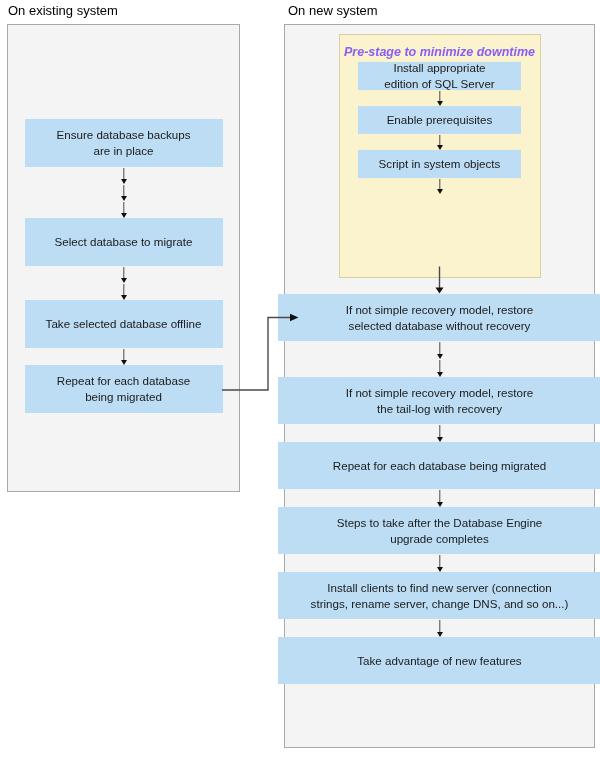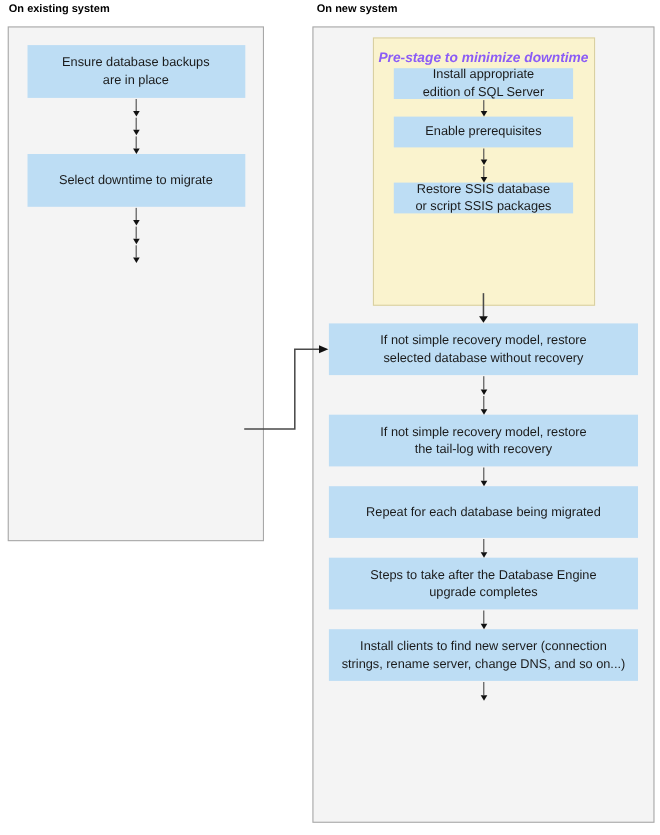--- a/index.html
+++ b/index.html
@@ -17,37 +17,37 @@
     position:relative;
     width:600px;height:759px;
     background:#ffffff;
     font-family:"Liberation Sans", sans-serif;
     color:var(--text);
     overflow:hidden;
   }
   .panel-title{
     position:absolute;
     top:3px;
-    font-size:10px;
-    font-weight:bold;
+    font-size:13px;
+    font-weight:normal;
     color:#000;
     white-space:nowrap;
   }
   .panel-title.left{left:8px;}
   .panel-title.right{left:288px;text-align:right;}
   .panel{
     position:absolute;
     background:var(--panel-bg);
     border:1px solid var(--panel-border);
     box-sizing:border-box;
     display:flex;
     flex-direction:column;
     align-items:center;
   }
-  .panel.left{left:7px;top:24px;width:233px;height:468px;padding-top:16px;}
+  .panel.left{left:7px;top:24px;width:233px;height:468px;padding-top:16px;justify-content:center;}
   .panel.right{left:284px;top:24px;width:311px;height:724px;padding-top:9px;}
   .prestage{
     background:var(--prestage-bg);
     border:1px solid var(--prestage-border);
     box-sizing:border-box;
     width:202px;height:244px;
     display:flex;flex-direction:column;align-items:center;
     padding-top:7px;
     flex:0 0 auto;
   }
@@ -68,21 +68,21 @@
     text-align:center;
     white-space:pre-line;
     font-size:11.6px;
     line-height:1.35;
     box-sizing:border-box;
     flex:0 0 auto;
     padding:1px 2px;
   }
   .left-box{width:198px;height:48px;}
   .pre-box{width:163px;height:28px;}
-  .wide-box{width:281px;height:47px;}
+  .wide-box{width:323px;height:47px;}
   .v-arrow{
     position:relative;
     width:12px;
     flex:0 0 auto;
   }
   .v-arrow.h17{height:17px;}
   .v-arrow.h16{height:16px;}
   .v-arrow.h18{height:18px;}
   .v-arrow .shaft{
     position:absolute;left:50%;transform:translateX(-50%);
@@ -117,55 +117,57 @@
         <div class="head"></div>
       </div>
     <div class="v-arrow h17">
         <div class="shaft"></div>
         <div class="head"></div>
       </div>
     <div class="v-arrow h17">
         <div class="shaft"></div>
         <div class="head"></div>
       </div>
-    <div class="flow-box left-box">Select downtime to migrate</div>
-    <div class="v-arrow h17">
-        <div class="shaft"></div>
-        <div class="head"></div>
-      </div>
-    <div class="v-arrow h17">
-        <div class="shaft"></div>
-        <div class="head"></div>
-      </div>
-    <div class="v-arrow h17">
-        <div class="shaft"></div>
-        <div class="head"></div>
-      </div>
+    <div class="flow-box left-box">Select database to migrate</div>
+    <div class="v-arrow h17">
+        <div class="shaft"></div>
+        <div class="head"></div>
+      </div>
+    <div class="v-arrow h17">
+        <div class="shaft"></div>
+        <div class="head"></div>
+      </div>
+    <div class="flow-box left-box">Take selected database offline</div>
+    <div class="v-arrow h17">
+        <div class="shaft"></div>
+        <div class="head"></div>
+      </div>
+    <div class="flow-box left-box">Repeat for each database
+being migrated</div>
   </div>
 
   <div class="panel right">
     <div class="prestage">
       <div class="prestage-title">Pre-stage to minimize downtime</div>
       <div class="flow-box pre-box">Install appropriate
 edition of SQL Server</div>
       <div class="v-arrow h16">
           <div class="shaft"></div>
           <div class="head"></div>
         </div>
       <div class="flow-box pre-box">Enable prerequisites</div>
       <div class="v-arrow h16">
           <div class="shaft"></div>
           <div class="head"></div>
         </div>
+      <div class="flow-box pre-box">Script in system objects</div>
       <div class="v-arrow h16">
           <div class="shaft"></div>
           <div class="head"></div>
         </div>
-      <div class="flow-box pre-box">Restore SSIS database
-or script SSIS packages</div>
     </div>
     <div class="v-arrow h16" style="visibility:hidden"></div>
     <div class="flow-box wide-box">If not simple recovery model, restore
 selected database without recovery</div>
     <div class="v-arrow h18">
         <div class="shaft"></div>
         <div class="head"></div>
       </div>
     <div class="v-arrow h18">
         <div class="shaft"></div>
@@ -187,20 +189,21 @@
     <div class="v-arrow h18">
         <div class="shaft"></div>
         <div class="head"></div>
       </div>
     <div class="flow-box wide-box">Install clients to find new server (connection
 strings, rename server, change DNS, and so on...)</div>
     <div class="v-arrow h18">
         <div class="shaft"></div>
         <div class="head"></div>
       </div>
+    <div class="flow-box wide-box">Take advantage of new features</div>
   </div>
 
   <svg class="overlay" viewBox="0 0 600 759" xmlns="http://www.w3.org/2000/svg">
 
     <path d="M222,390 L268,390 L268,317.5 L291,317.5" fill="none" style="stroke:var(--arrow)" stroke-width="1.4"></path>
     <polygon points="290,313.8 298.5,317.5 290,321.2" style="fill:var(--arrowhead)"></polygon>
 
     <line x1="439.5" y1="266.5" x2="439.5" y2="288" style="stroke:var(--arrow)" stroke-width="1.4"></line>
     <polygon points="435.5,287.5 443.5,287.5 439.5,293.5" style="fill:var(--arrowhead)"></polygon>
   </svg>

